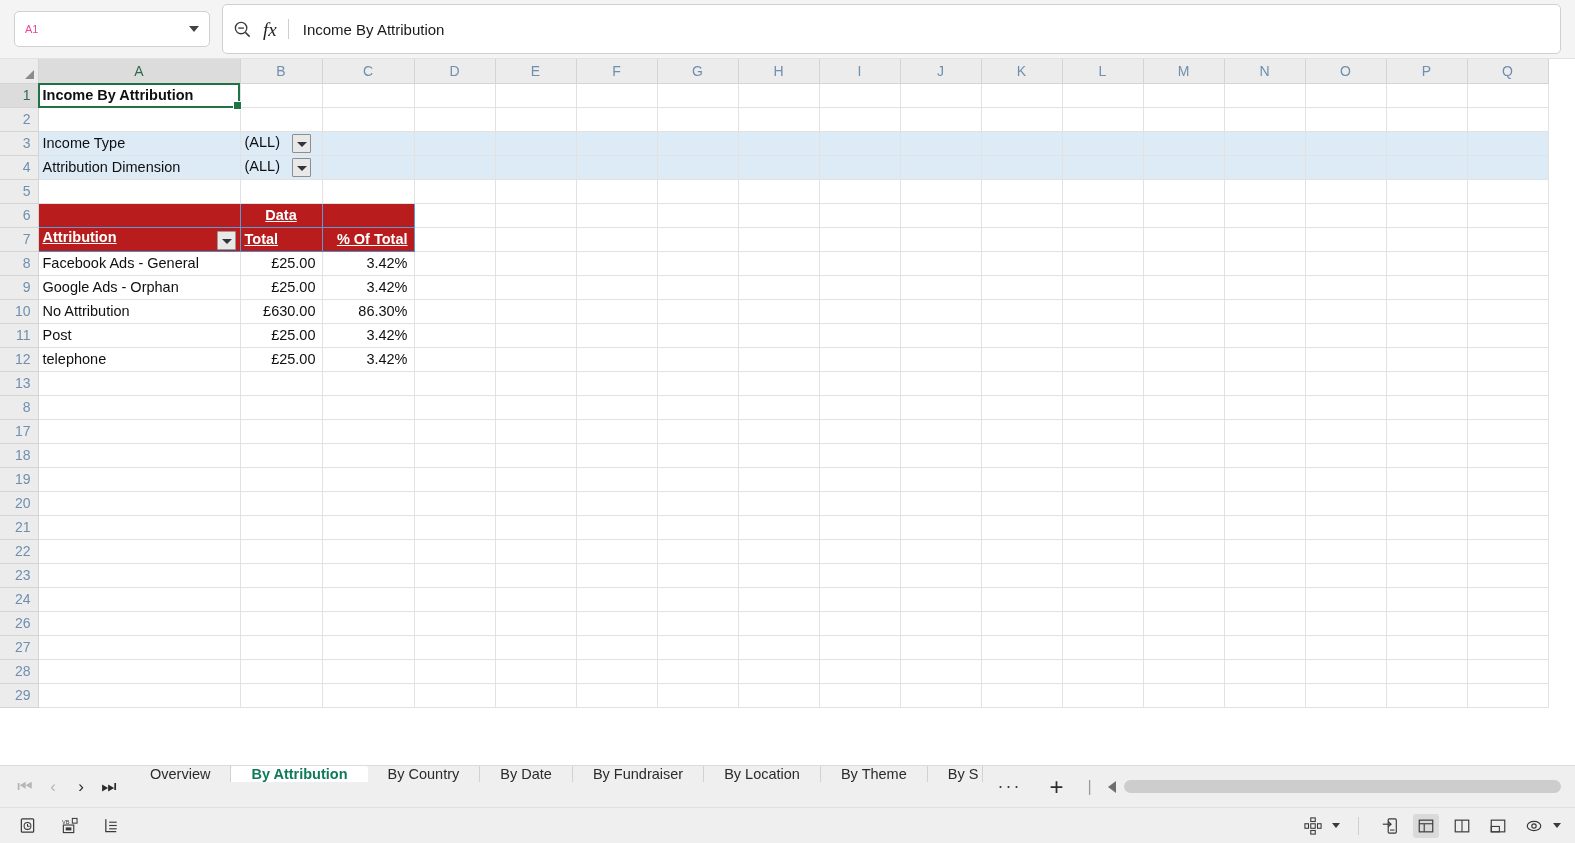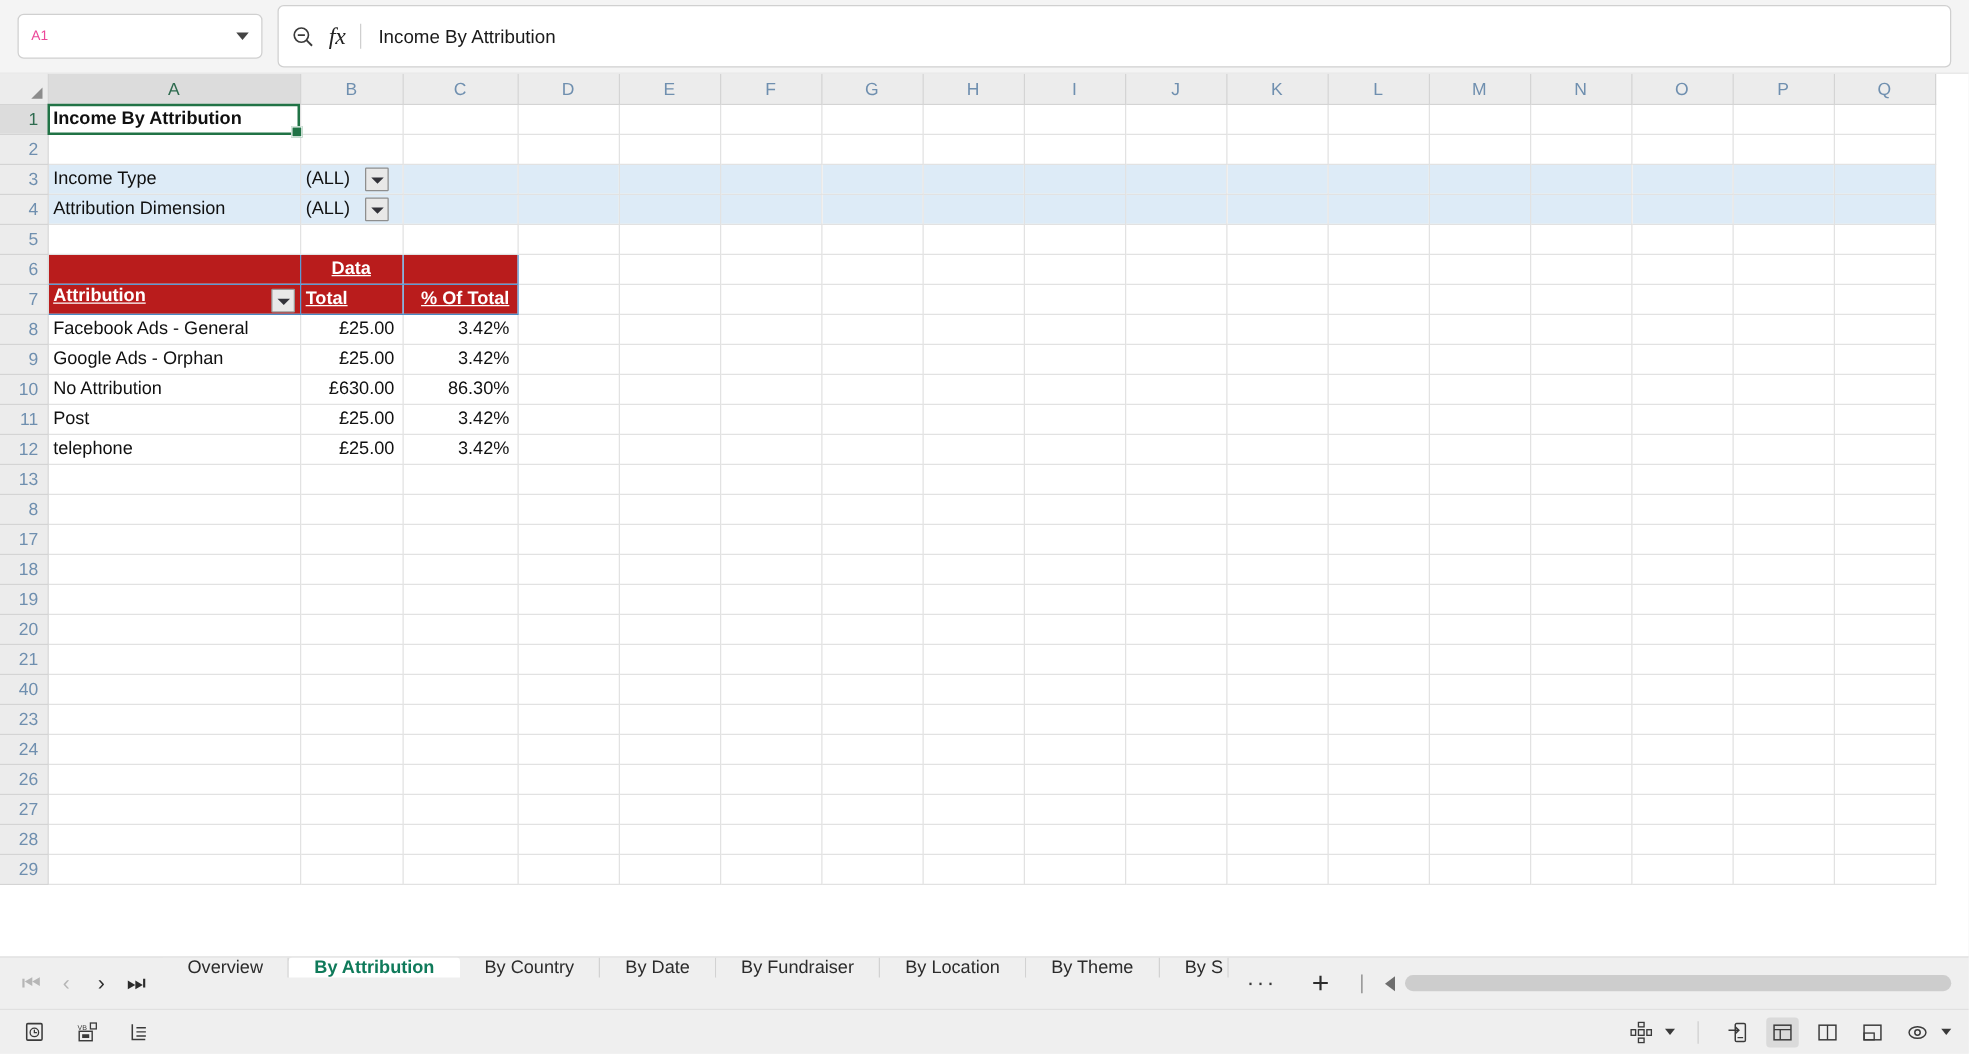--- a/index.html
+++ b/index.html
@@ -723,21 +723,21 @@
           <td class="cell "></td>
           <td class="cell "></td>
           <td class="cell "></td>
           <td class="cell "></td>
           <td class="cell "></td>
           <td class="cell "></td>
           <td class="cell "></td>
           <td class="cell "></td>
         </tr>
         <tr>
-          <th class="rowhead">40</th>
+          <th class="rowhead">22</th>
           <td class="cell "></td>
           <td class="cell "></td>
           <td class="cell "></td>
           <td class="cell "></td>
           <td class="cell "></td>
           <td class="cell "></td>
           <td class="cell "></td>
           <td class="cell "></td>
           <td class="cell "></td>
           <td class="cell "></td>

